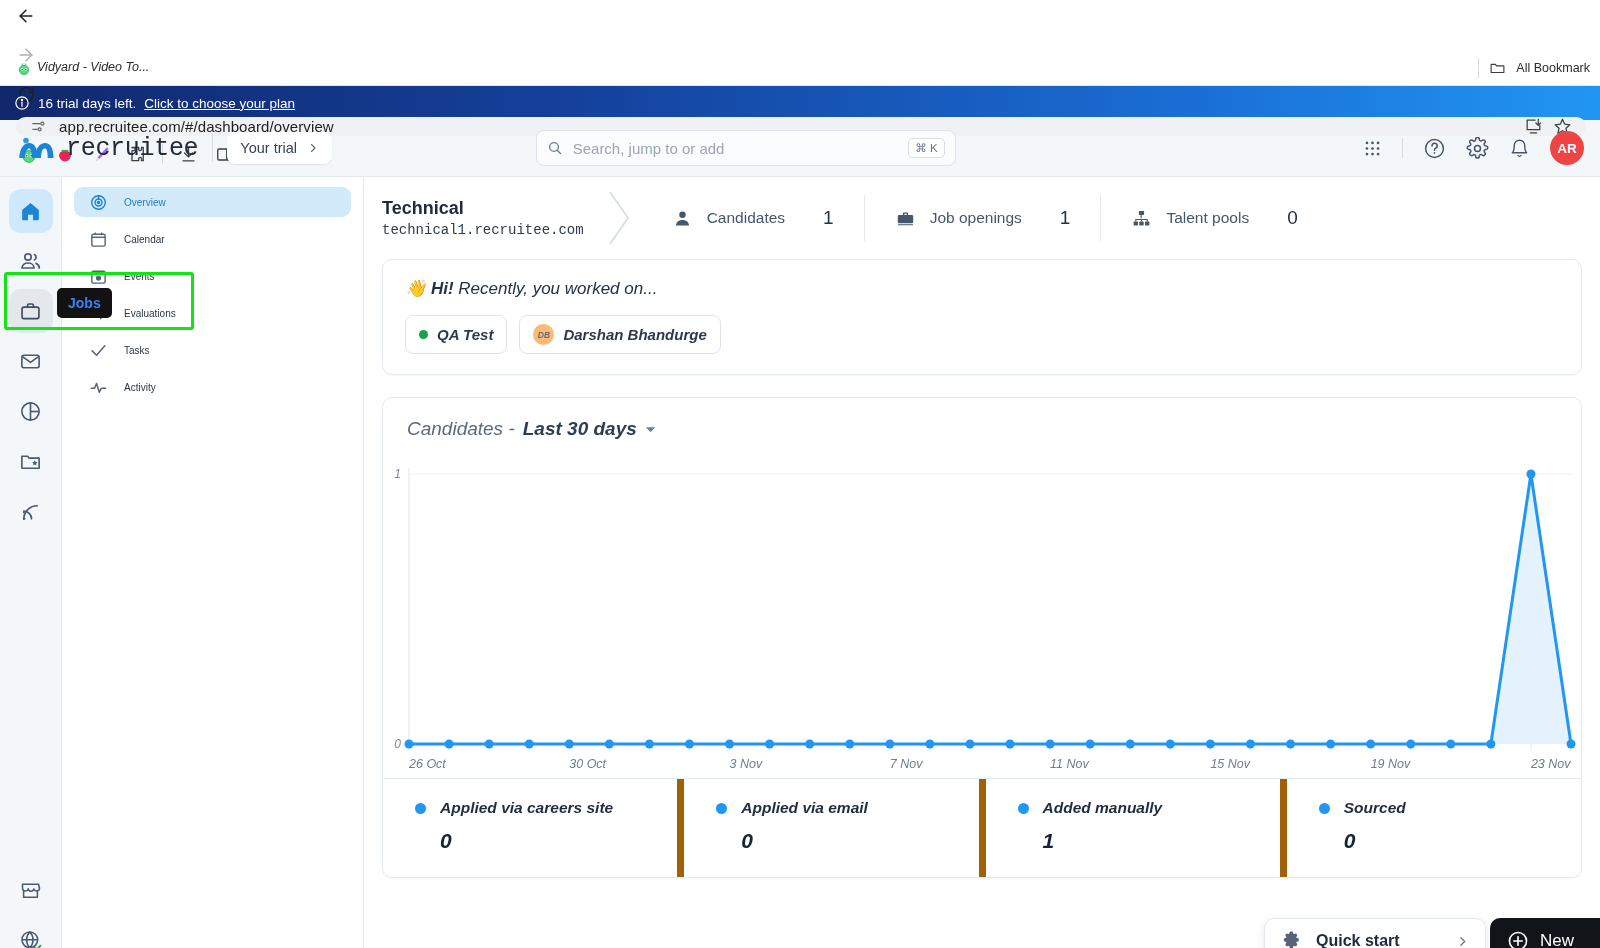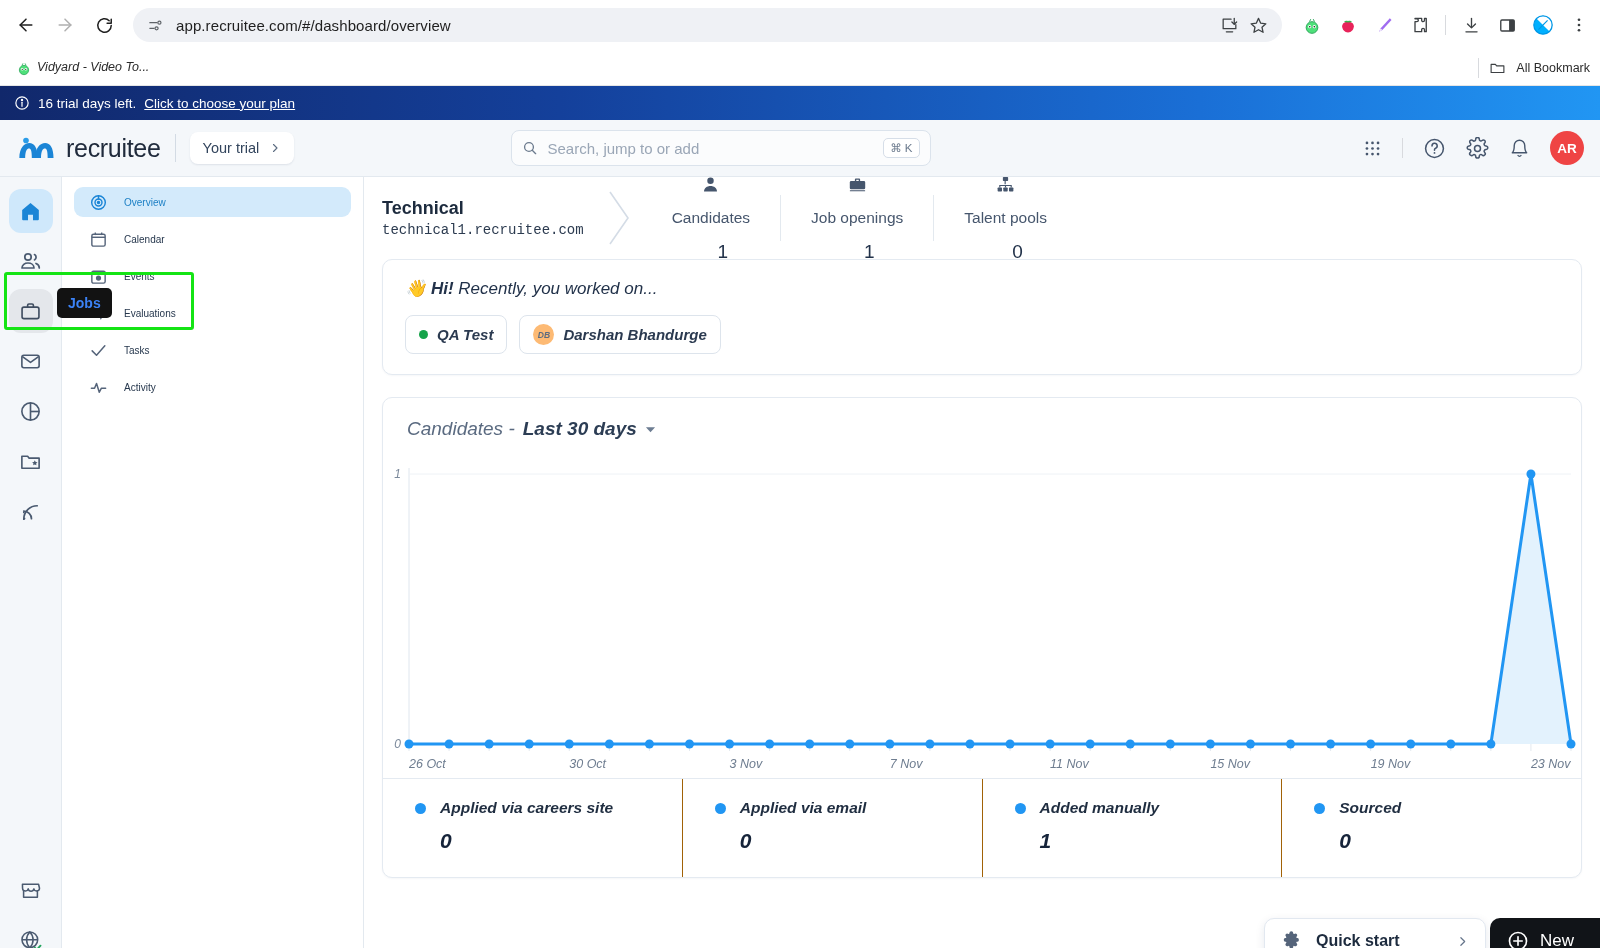--- a/index.html
+++ b/index.html
@@ -5,21 +5,21 @@
   * { box-sizing: border-box; margin: 0; padding: 0; }
   html, body {
     width: 1600px; height: 948px;
     font-family: "Liberation Sans", sans-serif;
     background: #ffffff;
     overflow: hidden;
   }
 
   
   .browser-chrome { width: 1600px; background: #ffffff; }
-  .toolbar { height: 50px; display: flex; align-items: center; padding: 0 10px; gap: 7px; }
+  .toolbar { height: 50px; display: flex; padding: 0 10px; gap: 7px; flex-direction: column; }
   .nav-btn {
     width: 32px; height: 32px; border-radius: 50%;
     display: flex; align-items: center; justify-content: center;
     color: #1f1f1f; flex: none;
   }
   .nav-btn.disabled { color: #b0b0b0; }
   .omnibox {
     flex: 1; height: 34px; background: #eff1f5; border-radius: 17px;
     display: flex; align-items: center; padding: 0 14px; gap: 12px;
     margin-left: 6px; margin-right: 4px;
@@ -45,21 +45,21 @@
     font-size: 13.5px;
   }
   .trial-banner a { color: #fff; text-decoration: underline; }
 
   
   .app-header {
     height: 57px; background: #f4f7fa; display: flex; align-items: center;
     padding: 0 16px; border-bottom: 1px solid #e3e9ef;
   }
   .brand { display: flex; align-items: center; gap: 10px; }
-  .brand-word { font-size: 25px; color: #202b3c; letter-spacing: -.3px; }
+  .brand-word { font-size: 25px; color: #202b3c; letter-spacing: -.3px; font-family: Liberation Mono, monospace; }
   .brand-sep { width: 1px; height: 28px; background: #d3dbe4; margin: 0 14px; }
   .trial-pill {
     background: #fff; border-radius: 8px; padding: 8px 13px;
     font-size: 14.5px; color: #32445c; display: flex; align-items: center; gap: 10px;
     box-shadow: 0 1px 2px rgba(20,40,80,.10);
   }
   .search-wrap { margin: 0 auto; }
   .search-box {
     width: 420px; height: 36px; background: #fbfcfd; border: 1px solid #dbe3ec;
     border-radius: 8px; display: flex; align-items: center; padding: 0 10px; gap: 10px;
@@ -116,21 +116,21 @@
   .nav-item.active { background: #d3eafb; color: #1b7fc4; }
   .nav-item.active .nvi { color: #1b85d6; }
 
   
   .main { flex: 1; background: #ffffff; position: relative; overflow: hidden; }
 
   .org-bar { display: flex; align-items: center; height: 82px; padding: 0 18px; }
   .org-name { font-size: 18px; font-weight: bold; color: #1d2b3e; }
   .org-url { font-family: "Liberation Mono", monospace; font-size: 14px; color: #2c3b50; margin-top: 3px; }
   .chev-divider { margin: 0 6px 0 18px; color: #cfd8e3; }
-  .stat { display: flex; align-items: center; gap: 14px; padding: 0 30px; flex-direction: column; }
+  .stat { display: flex; align-items: center; gap: 14px; padding: 0 30px; }
   .stat-ic { color: #46566d; display: flex; align-items: center; }
   .stat-label { font-size: 15.5px; color: #46566d; }
   .stat-val { font-size: 19px; color: #22324a; margin-left: 24px; }
   .stat-sep { width: 1px; height: 46px; background: #e3e9ef; }
 
   .card {
     margin: 0 18px 22px 18px; border: 1px solid #e4eaf1; border-radius: 10px;
     background: #fff; box-shadow: 0 1px 2px rgba(25,50,90,.04); font-style: italic;
   }
   .welcome { padding: 18px 22px 20px 22px; }
@@ -150,21 +150,21 @@
   }
 
   .chart-card { margin-bottom: 0; }
   .chart-head { padding: 20px 24px 8px 24px; display: flex; align-items: center; gap: 8px; }
   .chart-title { font-size: 19px; color: #5a6a80; }
   .chart-title b { color: #2c3d54; font-weight: bold; }
   .caret { color: #6d7d92; font-size: 11px; }
 
   .chart-area { position: relative; height: 330px; padding: 8px 0 0 0; }
   .legend-row { display: flex; border-top: 1px solid #e4eaf1; }
-  .legend-cell { flex: 1; padding: 20px 0 24px 32px; border-right: 1px solid #a16207; }
+  .legend-cell { flex: 1; padding: 20px 0 24px 32px; border-right: 7px solid #a16207; }
   .legend-cell:last-child { border-right: none; }
   .legend-top { display: flex; align-items: center; gap: 14px; }
   .legend-dot { width: 11px; height: 11px; border-radius: 50%; background: #2196f3; }
   .legend-label { font-size: 15.5px; font-weight: bold; color: #1f2d40; }
   .legend-val { font-size: 21px; font-weight: bold; color: #16243a; margin-top: 12px; margin-left: 25px; }
 
   
   .quick-start {
     position: absolute; right: 114px; bottom: 12px; width: 222px; height: 46px;
     background: #fff; border: 1px solid #e2e8f0; border-radius: 10px;

